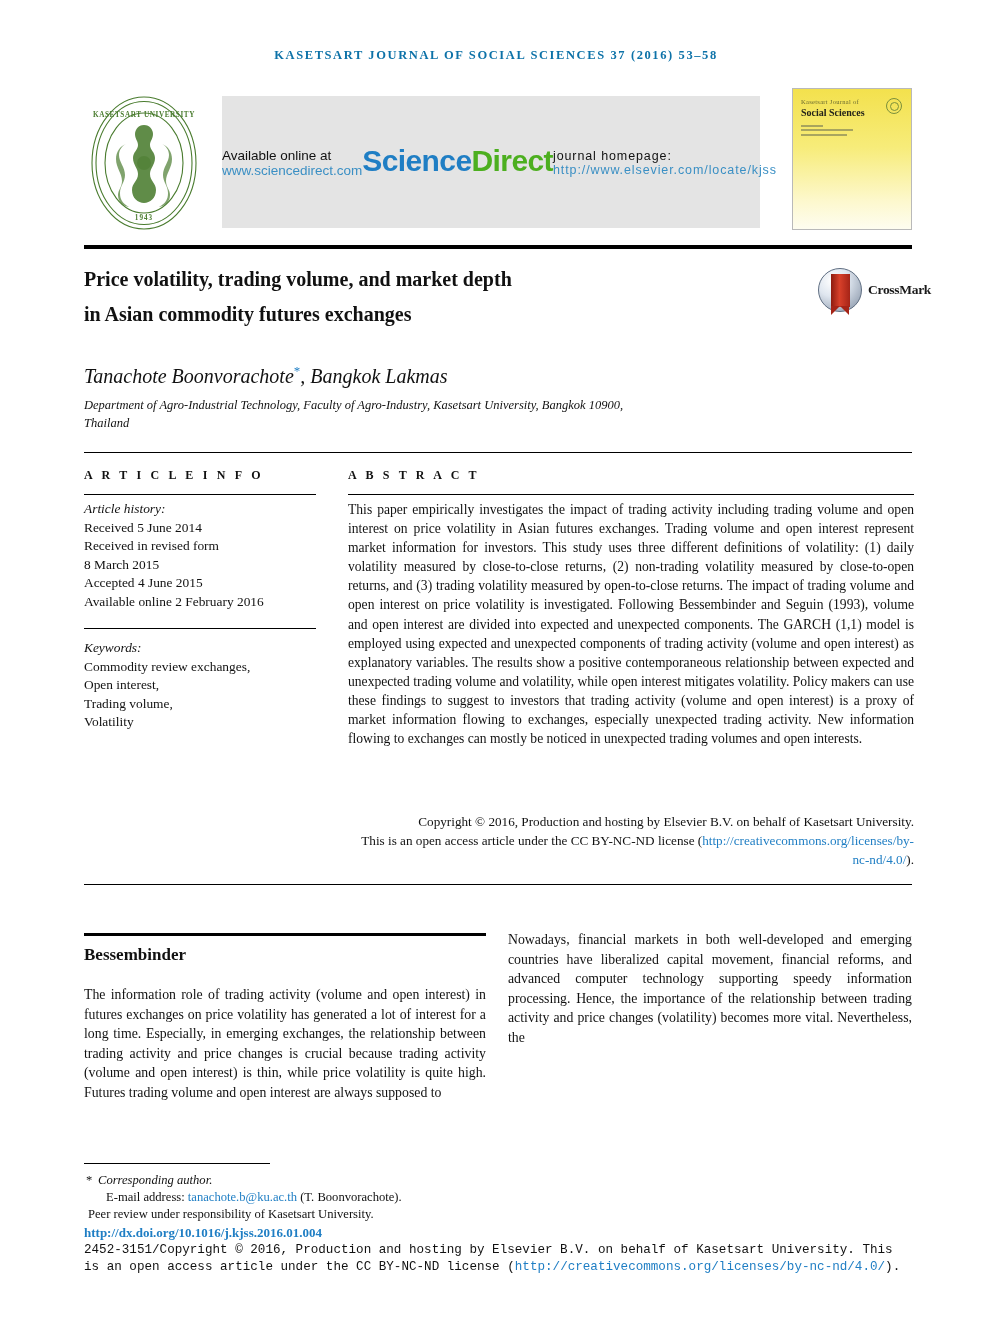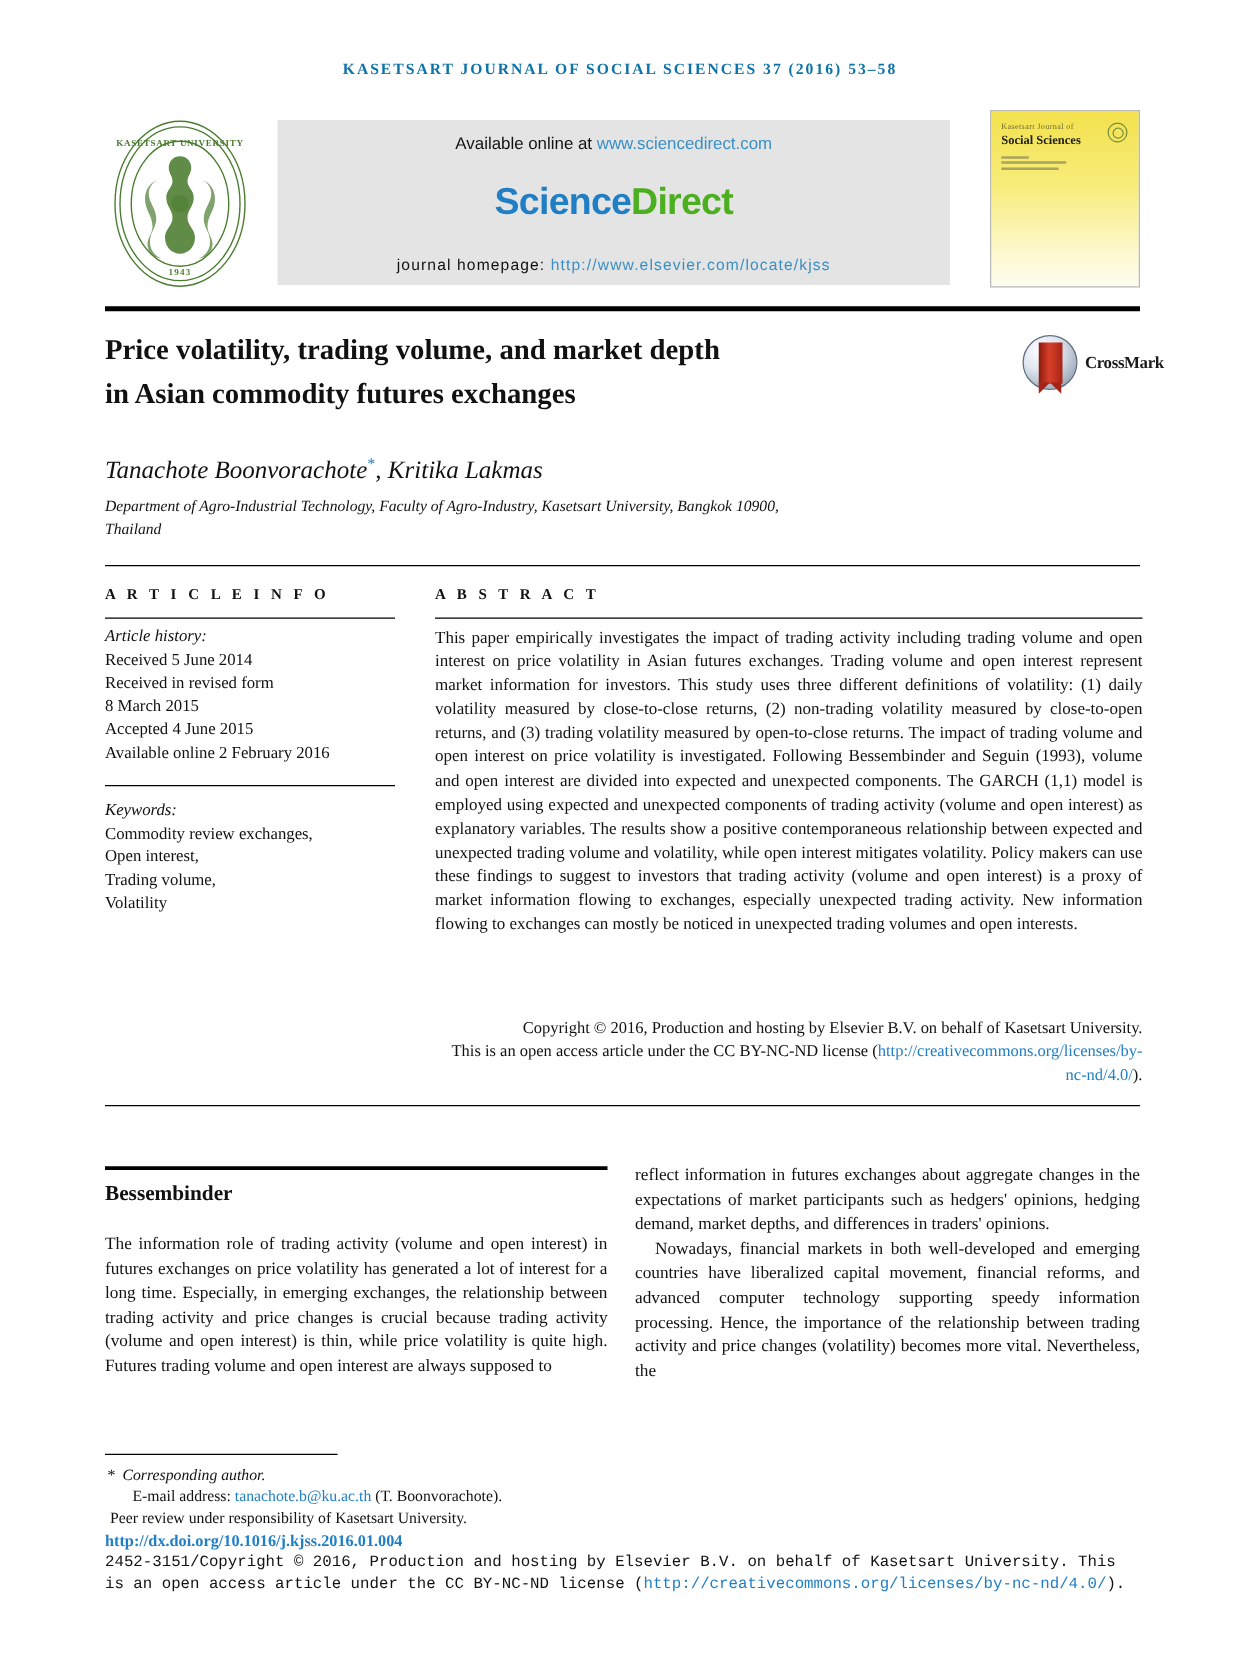--- a/index.html
+++ b/index.html
@@ -35,21 +35,21 @@
     width: 828px; height: 148px;
   }
   .ku-seal {
     position: absolute; left: 0; top: 4px;
     width: 120px; height: 142px;
   }
   .sd-banner {
     position: absolute; left: 138px; top: 8px;
     width: 538px; height: 132px;
     background: #e4e4e4;
-    display: flex; flex-direction: column;
+    display: flex; flex-direction: row;
     align-items: center; justify-content: space-between;
     padding: 11px 0 9px 0;
   }
   .sd-available {
     font-family: "Liberation Sans", sans-serif;
     font-size: 13.5px;
     color: #111;
   }
   .sd-available .lnk { color: #3a8fc4; }
   .sd-wordmark {
@@ -112,21 +112,21 @@
     height: 4px; background: #000;
   }
   .rule-thin {
     position: absolute; background: #000; height: 1px;
   }
 
   
   .title {
     position: absolute; left: 84px; top: 262px; width: 640px;
     font-family: "Liberation Serif", serif;
-    font-weight: bold; font-size: 23px; line-height: 35px;
+    font-weight: bold; font-size: 20px; line-height: 35px;
     color: #111;
   }
   .crossmark {
     position: absolute; left: 818px; top: 268px;
     width: 104px; height: 46px;
   }
   .cm-badge {
     position: absolute; left: 0; top: 0;
     width: 44px; height: 44px; border-radius: 50%;
     background: radial-gradient(circle at 32% 28%, #ffffff 0%, #dfe6ef 38%, #7e8ca0 100%);
@@ -301,21 +301,21 @@
   </div>
 
   <div class="crossmark">
     <div class="cm-badge">
       <div class="cm-ribbon"></div>
     </div>
     <div class="cm-text">CrossMark</div>
   </div>
 
   <div class="authors">
-    <span>Tanachote Boonvorachote</span><span class="star">*</span><span>, Kritika Lakmas</span>
+    <span>Tanachote Boonvorachote</span><span class="star">*</span><span>, Bangkok Lakmas</span>
   </div>
   <div class="affil">
     <div>Department of Agro-Industrial Technology, Faculty of Agro-Industry, Kasetsart University, Bangkok 10900,</div>
     <div>Thailand</div>
   </div>
 
   <div class="rule-thin" style="left:84px; top:452px; width:828px;"></div>
 
   <div class="sec-head" style="left:84px; top:468px;">A R T I C L E   I N F O</div>
   <div class="rule-thin" style="left:84px; top:494px; width:232px;"></div>
@@ -349,21 +349,20 @@
   </div>
 
   <div class="rule-thin" style="left:84px; top:884px; width:828px;"></div>
 
   <div class="rule-thick" style="top:933px; left:84px; width:402px; height:3px;"></div>
   <div class="body-head">Bessembinder</div>
 
   <div class="col-left">The information role of trading activity (volume and open interest) in futures exchanges on price volatility has generated a lot of interest for a long time. Especially, in emerging exchanges, the relationship between trading activity and price changes is crucial because trading activity (volume and open interest) is thin, while price volatility is quite high. Futures trading volume and open interest are always supposed to</div>
 
   <div class="col-right">
-    <p>reflect information in futures exchanges about aggregate changes in the expectations of market participants such as hedgers' opinions, hedging demand, market depths, and differences in traders' opinions.</p>
     <p>Nowadays, financial markets in both well-developed and emerging countries have liberalized capital movement, financial reforms, and advanced computer technology supporting speedy information processing. Hence, the importance of the relationship between trading activity and price changes (volatility) becomes more vital. Nevertheless, the</p>
   </div>
 
   <div class="foot-rule"></div>
   <div class="footnotes">
     <div class="fn1">
       <span class="st">*</span><span>Corresponding author.</span>
     </div>
     <div class="fn2">
       <span>E-mail address: </span><span class="lnk">tanachote.b@ku.ac.th</span><span> (T. Boonvorachote).</span>

